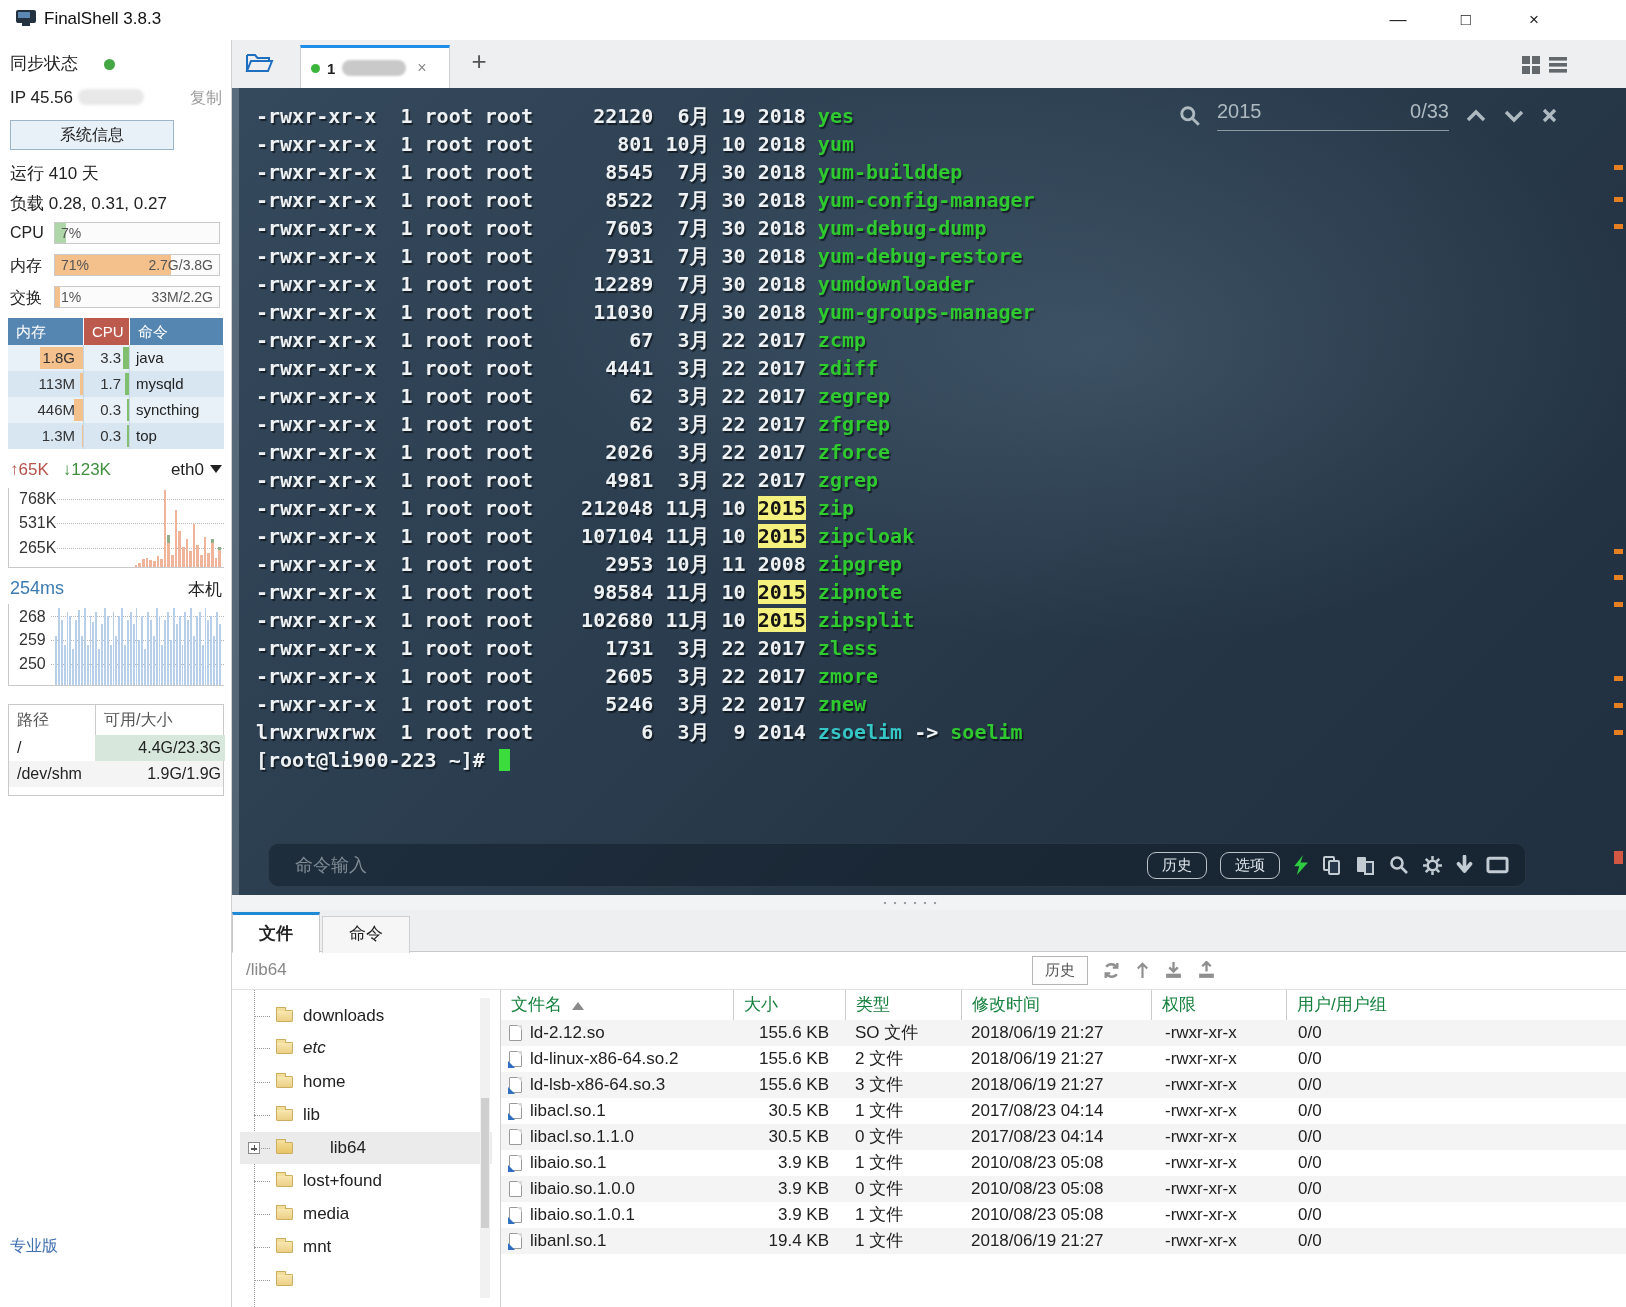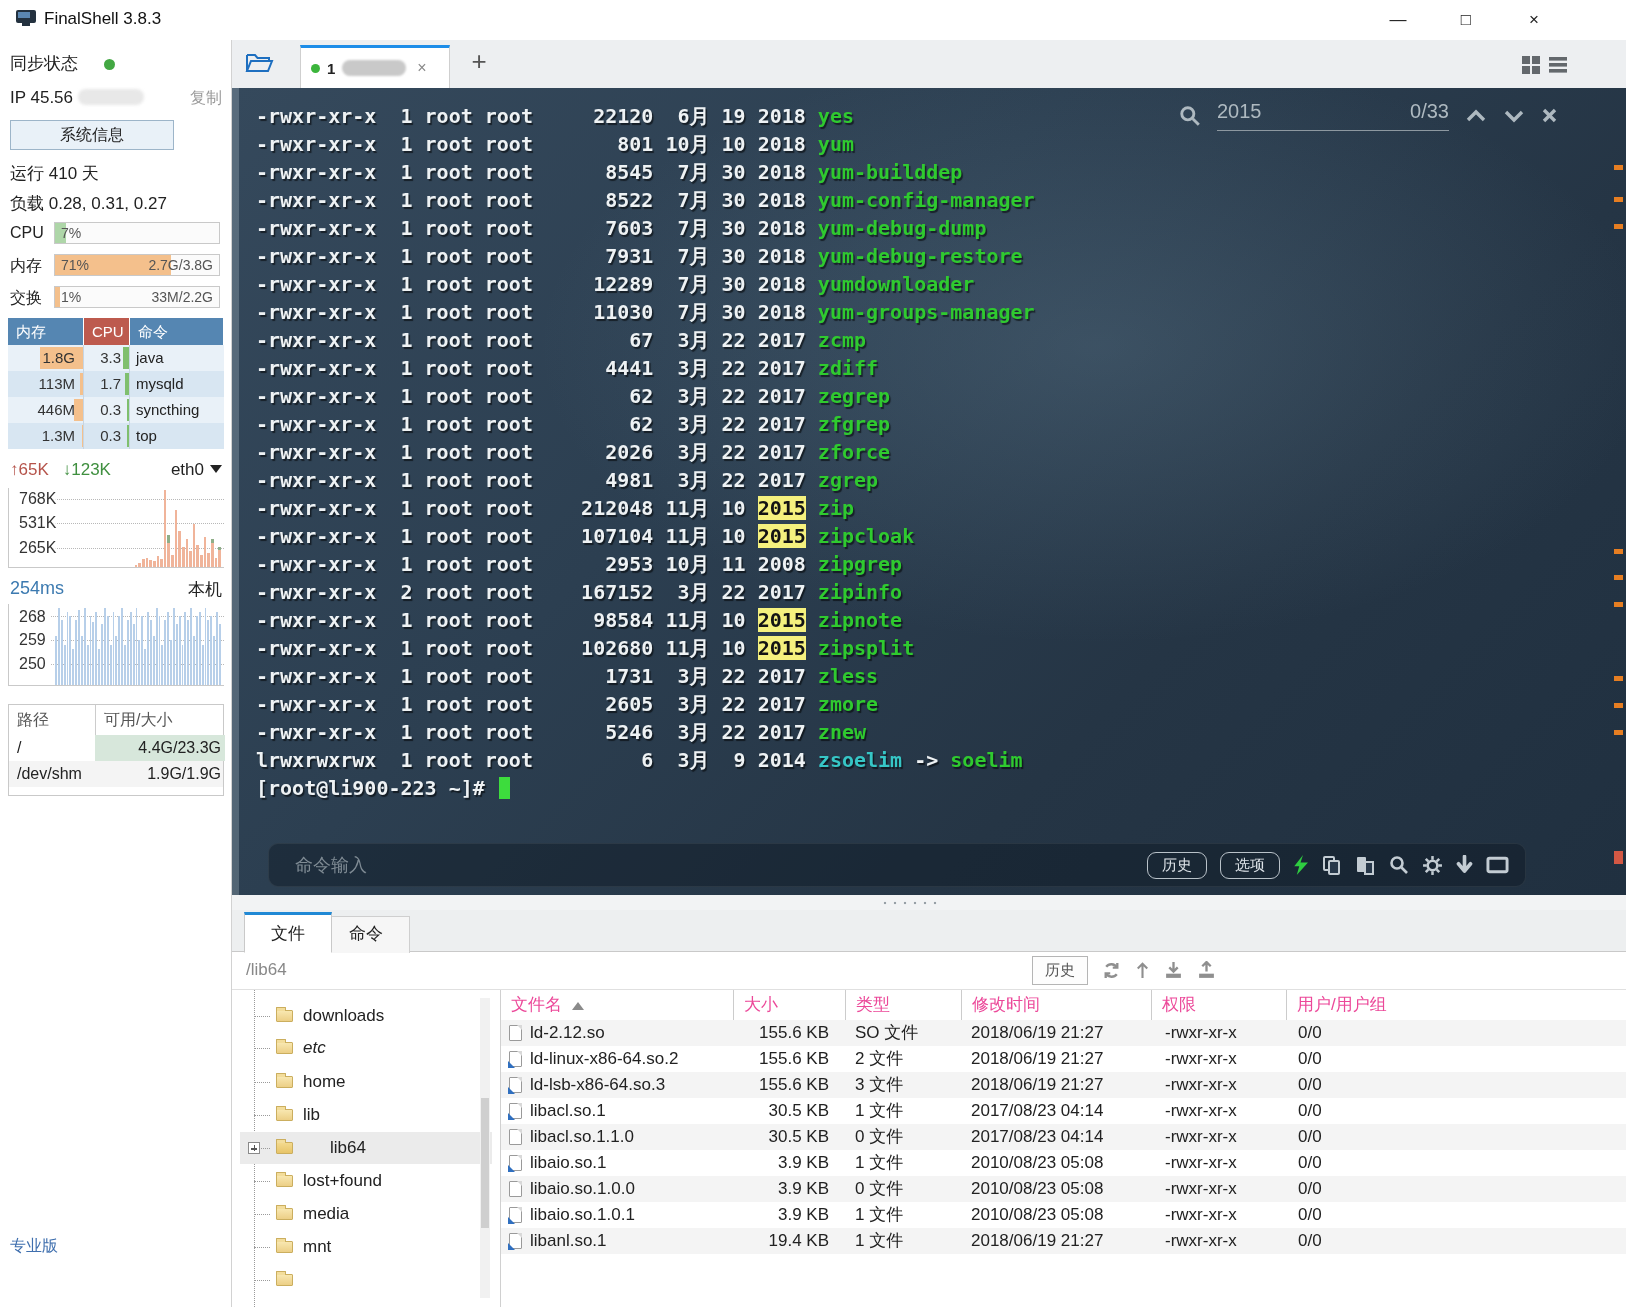--- a/index.html
+++ b/index.html
@@ -108,21 +108,21 @@
 #term-scroll{position:absolute;right:0;top:0;width:14px;bottom:0}
 .smark{position:absolute;right:3px;width:9px;height:5px;background:#e67e22}
 .sthumb{position:absolute;right:3px;width:9px;height:13px;background:#d35844}
 
 #splitter{position:absolute;left:0;top:855px;width:1394px;height:15px;background:#f2f3f4}
 #split-dots{position:absolute;left:648px;top:6px;width:60px;height:4px;background:radial-gradient(circle,#98a0a6 1.3px,transparent 1.6px);background-size:10px 4px;background-repeat:repeat-x}
 
 #bottom{position:absolute;left:0;top:870px;width:1394px;height:397px;background:#fff}
 #btabs{position:absolute;left:0;top:0;width:1394px;height:42px;background:#edeff0;border-bottom:1px solid #c9c9c9}
 .btab{position:absolute;top:2px;height:41px;line-height:38px;text-align:center;font-size:17px;color:#222}
-.btab.active{left:12px;width:88px;background:#fff;border:1px solid #c9c9c9;border-top:3px solid #2089d5;border-bottom:1px solid #fff;font-weight:normal;z-index:2}
+.btab.active{left:0;width:88px;background:#fff;border:1px solid #c9c9c9;border-top:3px solid #2089d5;border-bottom:1px solid #fff;font-weight:bold;z-index:2}
 .btab.inactive{left:90px;width:88px;top:6px;height:37px;line-height:34px;background:#f6f6f6;border:1px solid #cfcfcf;border-bottom:none}
 #pathrow{position:absolute;left:0;top:42px;width:1394px;height:38px;border-bottom:1px solid #e0e0e0}
 #path-text{position:absolute;left:14px;top:8px;font-size:17px;color:#888}
 #path-right{position:absolute;left:800px;top:4px;display:flex;align-items:center;gap:14px}
 #path-history-btn{border:1px solid #b5b5b5;background:#fdfdfd;color:#555;font-size:15px;padding:4px 12px}
 
 #bcontent{position:absolute;left:0;top:80px;width:1394px;height:317px;overflow:hidden}
 #tree{position:absolute;left:8px;top:0;width:252px;height:317px;overflow:hidden}
 #tree-guide{position:absolute;left:14px;top:0;bottom:0;border-left:1px dotted #9a9a9a}
 .titem{position:absolute;left:0;width:252px;height:32px;display:flex;align-items:center}
@@ -133,21 +133,21 @@
 .titem.sel .folder{background:linear-gradient(#f3d98d,#e7c468)}
 .tlabel{margin-left:10px;font-size:17px;color:#222}
 .expander{position:absolute;left:8px;top:10px;width:12px;height:12px;border:1px solid #8a8a8a;background:#fff;z-index:2}
 .expander::before{content:"";position:absolute;left:2px;top:5px;width:6px;height:1.6px;background:#555}
 .expander::after{content:"";position:absolute;left:4.6px;top:2px;width:1.6px;height:6px;background:#555}
 #tree-scroll{position:absolute;right:2px;top:8px;width:10px;height:300px;background:#f1f1f1}
 #tree-thumb{position:absolute;left:1px;top:100px;width:8px;height:130px;background:#cfcfcf}
 #vdiv{position:absolute;left:268px;top:0;bottom:0;width:1px;background:#d0d0d0}
 
 #ftable{position:absolute;left:269px;top:0;width:1125px;height:317px;font-size:17px}
-#fthead{display:grid;grid-template-columns:232px 112px 116px 190px 135px 140px auto;height:30px;line-height:30px;color:#ec4899}
+#fthead{display:grid;grid-template-columns:232px 112px 116px 190px 135px 140px auto;height:30px;line-height:30px;color:#15803d}
 .fth{padding-left:10px;position:relative}
 .fth+.fth{border-left:1px solid #ccc}
 .sortarrow{display:inline-block;width:0;height:0;border-left:6px solid transparent;border-right:6px solid transparent;border-bottom:8px solid #8a8a8a;margin-left:10px}
 .frow{display:grid;grid-template-columns:232px 112px 116px 190px 135px 140px auto;height:26px;line-height:26px;color:#222}
 .frow:nth-child(odd){background:#f4f4f4}
 .fc-name{display:flex;align-items:center;gap:8px;padding-left:8px}
 .fc-size{text-align:right;padding-right:16px}
 .fc-type,.fc-mtime{padding-left:10px}
 .fc-perm{padding-left:14px}
 .fc-owner{padding-left:12px}
@@ -508,21 +508,20 @@
         <div class="tline"><span>-rwxr-xr-x  1 root root     11030  7月 30 </span><span>2018</span> <span class="fname">yum-groups-manager</span></div>
         <div class="tline"><span>-rwxr-xr-x  1 root root        67  3月 22 </span><span>2017</span> <span class="fname">zcmp</span></div>
         <div class="tline"><span>-rwxr-xr-x  1 root root      4441  3月 22 </span><span>2017</span> <span class="fname">zdiff</span></div>
         <div class="tline"><span>-rwxr-xr-x  1 root root        62  3月 22 </span><span>2017</span> <span class="fname">zegrep</span></div>
         <div class="tline"><span>-rwxr-xr-x  1 root root        62  3月 22 </span><span>2017</span> <span class="fname">zfgrep</span></div>
         <div class="tline"><span>-rwxr-xr-x  1 root root      2026  3月 22 </span><span>2017</span> <span class="fname">zforce</span></div>
         <div class="tline"><span>-rwxr-xr-x  1 root root      4981  3月 22 </span><span>2017</span> <span class="fname">zgrep</span></div>
         <div class="tline"><span>-rwxr-xr-x  1 root root    212048 11月 10 </span><span class="hl">2015</span> <span class="fname">zip</span></div>
         <div class="tline"><span>-rwxr-xr-x  1 root root    107104 11月 10 </span><span class="hl">2015</span> <span class="fname">zipcloak</span></div>
         <div class="tline"><span>-rwxr-xr-x  1 root root      2953 10月 11 </span><span>2008</span> <span class="fname">zipgrep</span></div>
-        <div class="tline"><span>-rwxr-xr-x  2 root root    167152  3月 22 </span><span>2017</span> <span class="fname">zipinfo</span></div>
         <div class="tline"><span>-rwxr-xr-x  1 root root     98584 11月 10 </span><span class="hl">2015</span> <span class="fname">zipnote</span></div>
         <div class="tline"><span>-rwxr-xr-x  1 root root    102680 11月 10 </span><span class="hl">2015</span> <span class="fname">zipsplit</span></div>
         <div class="tline"><span>-rwxr-xr-x  1 root root      1731  3月 22 </span><span>2017</span> <span class="fname">zless</span></div>
         <div class="tline"><span>-rwxr-xr-x  1 root root      2605  3月 22 </span><span>2017</span> <span class="fname">zmore</span></div>
         <div class="tline"><span>-rwxr-xr-x  1 root root      5246  3月 22 </span><span>2017</span> <span class="fname">znew</span></div>
         <div class="tline"><span>lrwxrwxrwx  1 root root         6  3月  9 </span><span>2014</span> <span class="lname">zsoelim</span> -&gt; <span class="fname">soelim</span></div>
         <div class="tline" id="prompt-line">[root@li900-223 ~]# <span id="cursor"></span></div>
       </div>
 
     <div id="search-overlay">

